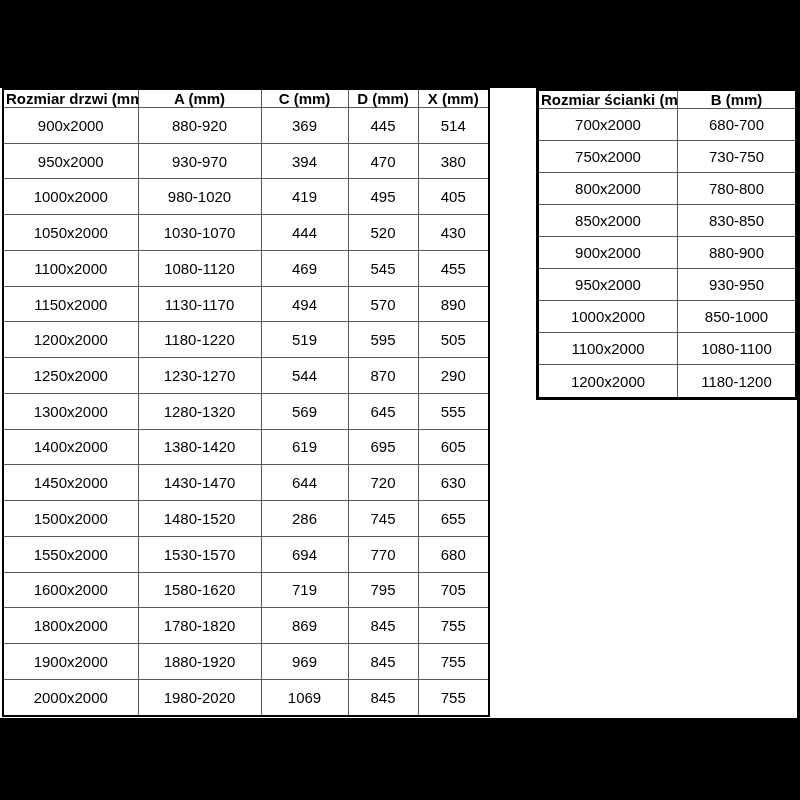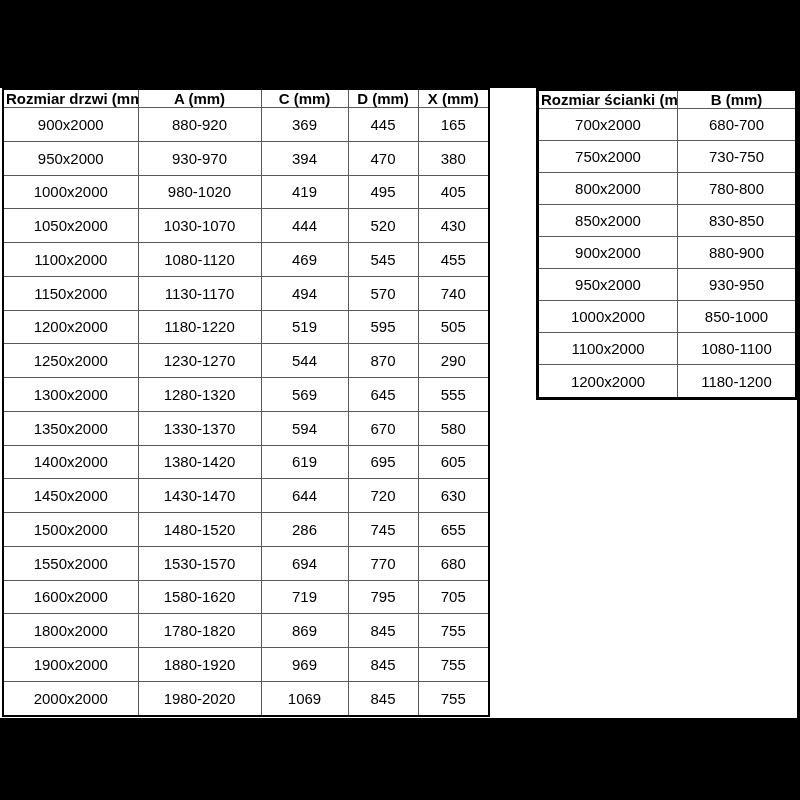--- a/index.html
+++ b/index.html
@@ -77,21 +77,21 @@
         <th>D (mm)</th>
         <th>X (mm)</th>
       </tr>
   </thead>
   <tbody>
       <tr>
         <td>900x2000</td>
         <td>880-920</td>
         <td>369</td>
         <td>445</td>
-        <td>165</td>
+        <td>514</td>
       </tr>
       <tr>
         <td>950x2000</td>
         <td>930-970</td>
         <td>394</td>
         <td>470</td>
         <td>380</td>
       </tr>
       <tr>
         <td>1000x2000</td>
@@ -112,21 +112,21 @@
         <td>1080-1120</td>
         <td>469</td>
         <td>545</td>
         <td>455</td>
       </tr>
       <tr>
         <td>1150x2000</td>
         <td>1130-1170</td>
         <td>494</td>
         <td>570</td>
-        <td>740</td>
+        <td>890</td>
       </tr>
       <tr>
         <td>1200x2000</td>
         <td>1180-1220</td>
         <td>519</td>
         <td>595</td>
         <td>505</td>
       </tr>
       <tr>
         <td>1250x2000</td>
@@ -134,27 +134,20 @@
         <td>544</td>
         <td>870</td>
         <td>290</td>
       </tr>
       <tr>
         <td>1300x2000</td>
         <td>1280-1320</td>
         <td>569</td>
         <td>645</td>
         <td>555</td>
-      </tr>
-      <tr>
-        <td>1350x2000</td>
-        <td>1330-1370</td>
-        <td>594</td>
-        <td>670</td>
-        <td>580</td>
       </tr>
       <tr>
         <td>1400x2000</td>
         <td>1380-1420</td>
         <td>619</td>
         <td>695</td>
         <td>605</td>
       </tr>
       <tr>
         <td>1450x2000</td>

